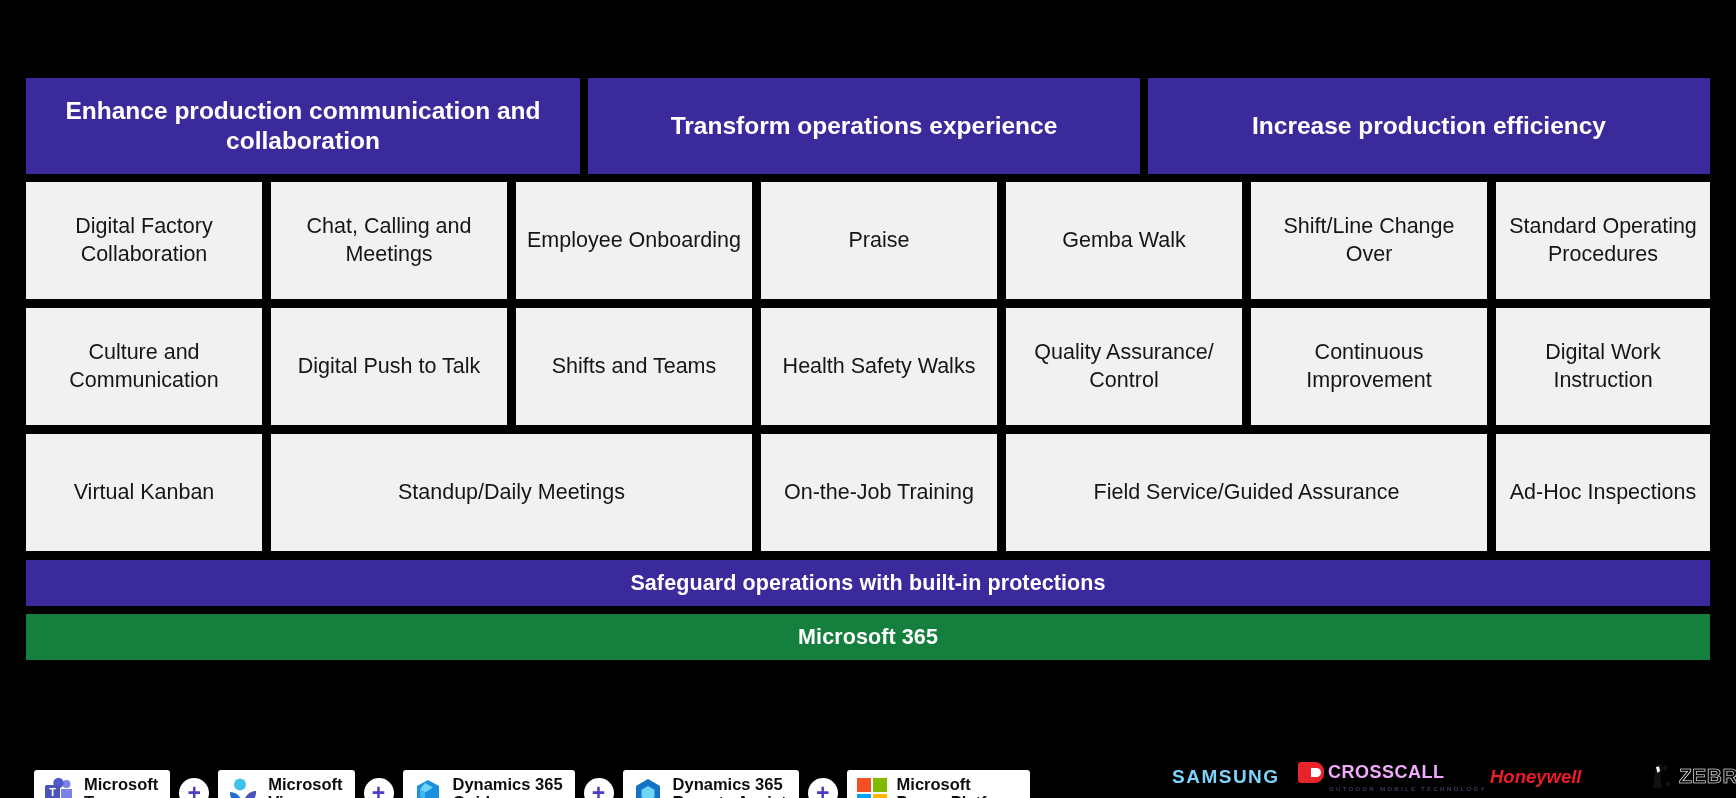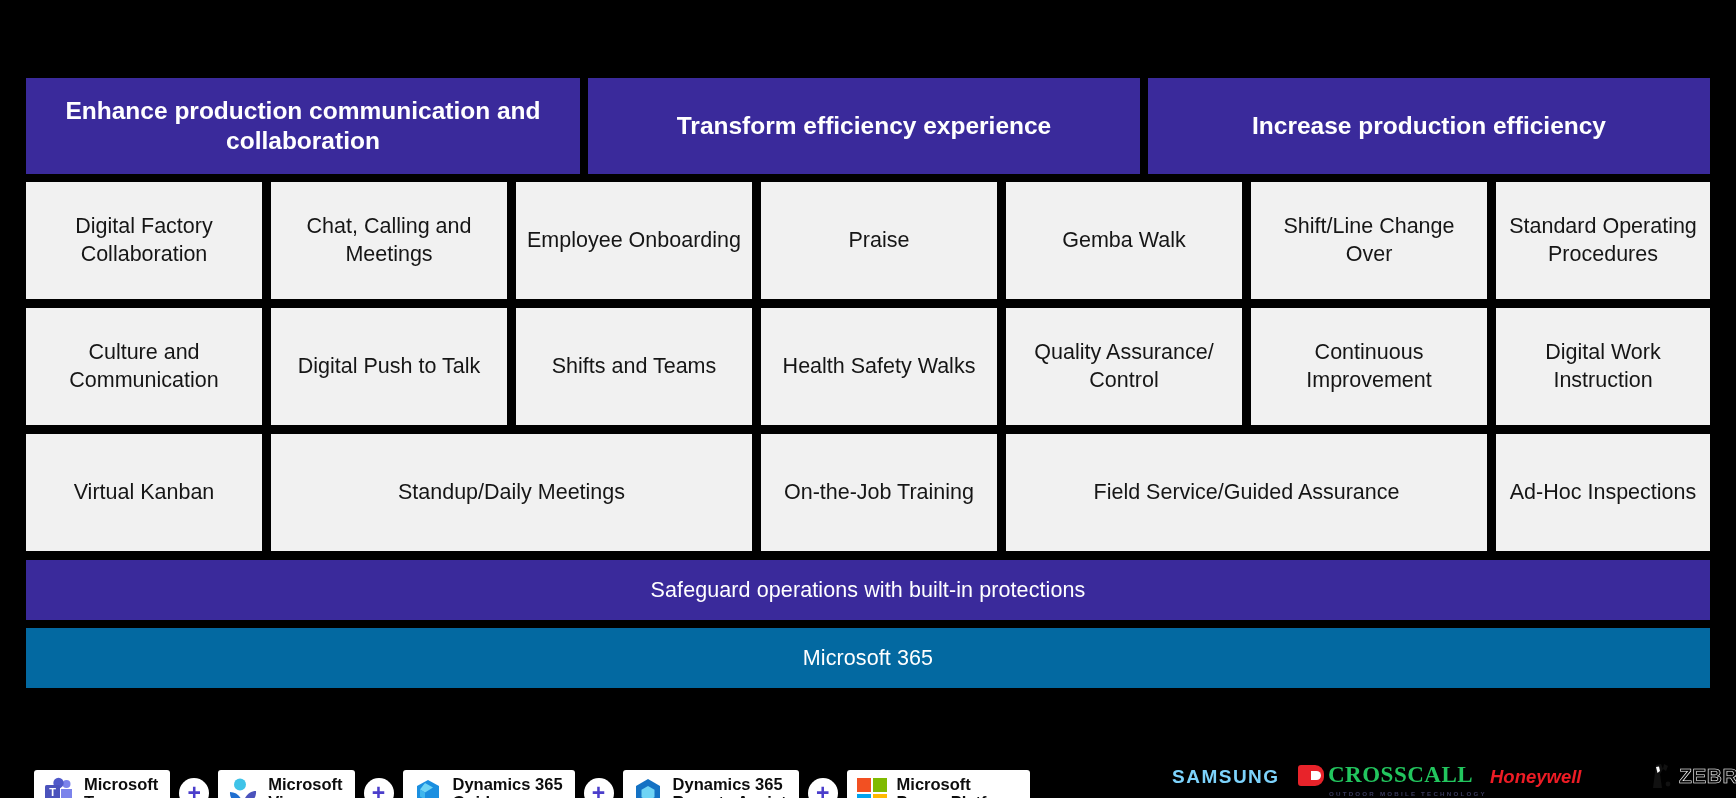--- a/index.html
+++ b/index.html
@@ -72,31 +72,31 @@
   .c5 { flex: 0 0 236px; }
   .c6 { flex: 0 0 236px; }
   .c7 { flex: 1 1 auto; }
   
   .span2a { flex: 0 0 481px; }   
   .span2b { flex: 0 0 481px; }   
 
   
   .banner {
     margin-top: 9px;
-    height: 60px;
+    height: 46px;
     display: flex;
     align-items: center;
     justify-content: center;
     color: #ffffff;
     font-size: 21.5px;
-    font-weight: normal;
+    font-weight: bold;
     letter-spacing: .1px;
   }
   .banner-safeguard { background: #3A2A9B; }
-  .banner-m365 { background: #0369a1; margin-top: 8px; }
+  .banner-m365 { background: #15803d; margin-top: 8px; }
 
   
   .logostrip {
     position: absolute;
     left: 34px;
     top: 692px;
     display: flex;
     align-items: center;
     gap: 0;
   }
@@ -159,37 +159,37 @@
   .p-crosscall .cc-main { display: flex; align-items: center; gap: 4px; }
   .cc-mark {
     width: 26px; height: 21px; background: #E8232A;
     border-radius: 3px 9px 9px 3px;
     position: relative;
   }
   .cc-mark::after {
     content: ""; position: absolute; right: 3px; top: 6px;
     width: 10px; height: 9px; background: #fff; border-radius: 0 5px 5px 0;
   }
-  .cc-word { color: #22c55e; font-size: 23px; letter-spacing: .5px; font-family: Liberation Serif, serif; }
+  .cc-word { color: #f0abfc; font-size: 18px; letter-spacing: .5px; }
   .cc-sub { color: #3a3a5c; font-size: 6.2px; letter-spacing: 2.2px; margin-top: 2px; margin-left: 31px; }
   .p-honeywell { left: 332px; top: 4px; color: #EE1C25; font-size: 18.5px; font-style: italic; }
   .p-zebra {
     left: 492px; top: 0px; gap: 3px;
   }
   .zebra-mark { width: 26px; height: 28px; position: relative; }
   .zebra-word { color: #0b0b0b; font-size: 21px; letter-spacing: .5px; -webkit-text-stroke: .6px #fff; }
 </style>
 </head>
 <body>
 
 <div class="canvas">
 
   <div class="pillars">
     <div class="pillar pillar-1">Enhance production communication and collaboration</div>
-    <div class="pillar pillar-2">Transform efficiency experience</div>
+    <div class="pillar pillar-2">Transform operations experience</div>
     <div class="pillar pillar-3">Increase production efficiency</div>
   </div>
 
   <div class="grid">
 
     <div class="grid-row">
       <div class="cell c1">Digital Factory Collaboration</div>
       <div class="cell c2">Chat, Calling and Meetings</div>
       <div class="cell c3">Employee Onboarding</div>
       <div class="cell c4">Praise</div>

